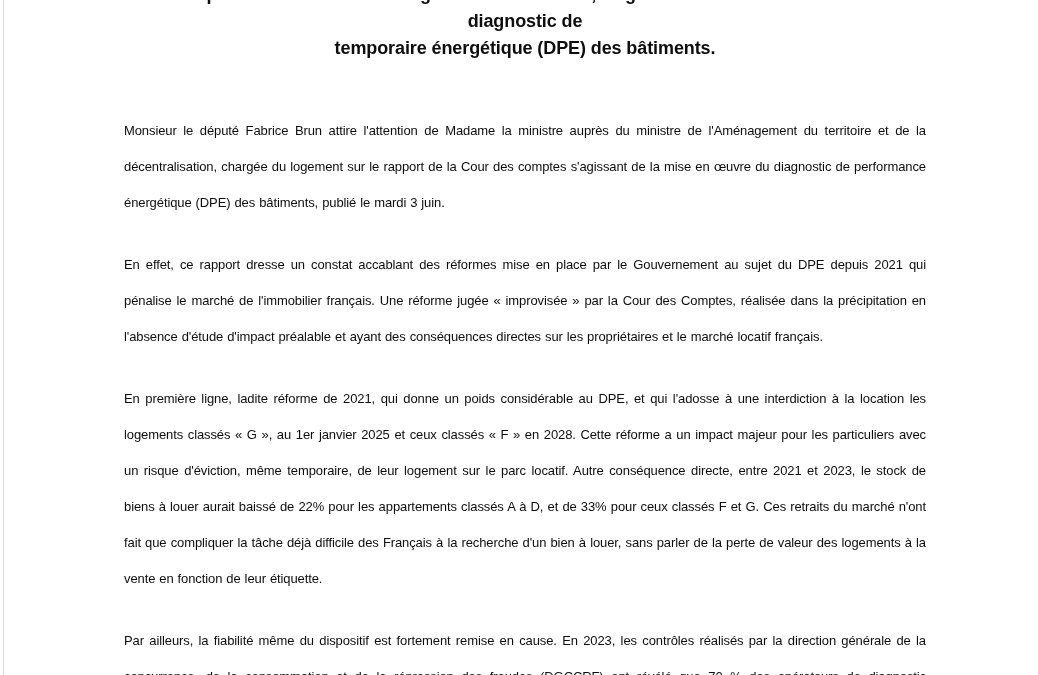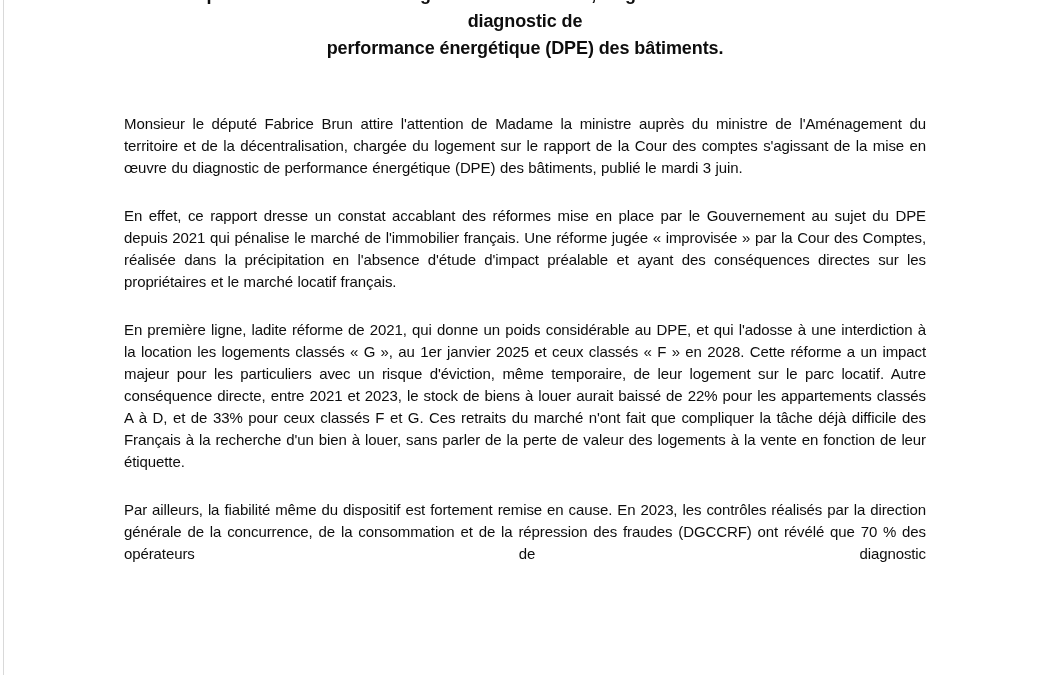--- a/index.html
+++ b/index.html
@@ -31,43 +31,43 @@
   .title-block {
     position: relative;
     top: -19px;
     font-weight: bold;
     font-size: 18px;
     line-height: 27px;
     text-align: center;
     letter-spacing: -0.1px;
   }
   .body-text p {
-    font-size: 15px;
-    line-height: 22px;
+    font-size: 13px;
+    line-height: 36px;
     text-align: justify;
     margin: 26px 0 0 0;
     letter-spacing: -0.1px;
     word-spacing: 0.5px;
   }
   .body-text p.first {
     margin-top: 32px;
   }
   .body-text p.justify-last {
     text-align-last: justify;
   }
 </style>
 </head>
 <body>
 
 <div class="page-edge-line"></div>
 
 <div class="content">
   <div class="title-block">
     <div>Le député Fabrice Brun interroge le Gouvernement, s'agissant de la mise en œuvre du diagnostic de</div>
-    <div>performance énergétique (DPE) des bâtiments.</div>
+    <div>temporaire énergétique (DPE) des bâtiments.</div>
   </div>
 
   <div class="body-text">
     <p class="first">Monsieur le député Fabrice Brun attire l'attention de Madame la ministre auprès du ministre de l'Aménagement du territoire et de la décentralisation, chargée du logement sur le rapport de la Cour des comptes s'agissant de la mise en œuvre du diagnostic de performance énergétique (DPE) des bâtiments, publié le mardi 3 juin.</p>
     <p>En effet, ce rapport dresse un constat accablant des réformes mise en place par le Gouvernement au sujet du DPE depuis 2021 qui pénalise le marché de l'immobilier français. Une réforme jugée « improvisée » par la Cour des Comptes, réalisée dans la précipitation en l'absence d'étude d'impact préalable et ayant des conséquences directes sur les propriétaires et le marché locatif français.</p>
     <p>En première ligne, ladite réforme de 2021, qui donne un poids considérable au DPE, et qui l'adosse à une interdiction à la location les logements classés « G », au 1er janvier 2025 et ceux classés « F » en 2028. Cette réforme a un impact majeur pour les particuliers avec un risque d'éviction, même temporaire, de leur logement sur le parc locatif. Autre conséquence directe, entre 2021 et 2023, le stock de biens à louer aurait baissé de 22% pour les appartements classés A à D, et de 33% pour ceux classés F et G. Ces retraits du marché n'ont fait que compliquer la tâche déjà difficile des Français à la recherche d'un bien à louer, sans parler de la perte de valeur des logements à la vente en fonction de leur étiquette.</p>
     <p class="justify-last">Par ailleurs, la fiabilité même du dispositif est fortement remise en cause. En 2023, les contrôles réalisés par la direction générale de la concurrence, de la consommation et de la répression des fraudes (DGCCRF) ont révélé que 70 % des opérateurs de diagnostic</p>
   </div>
 </div>
 

